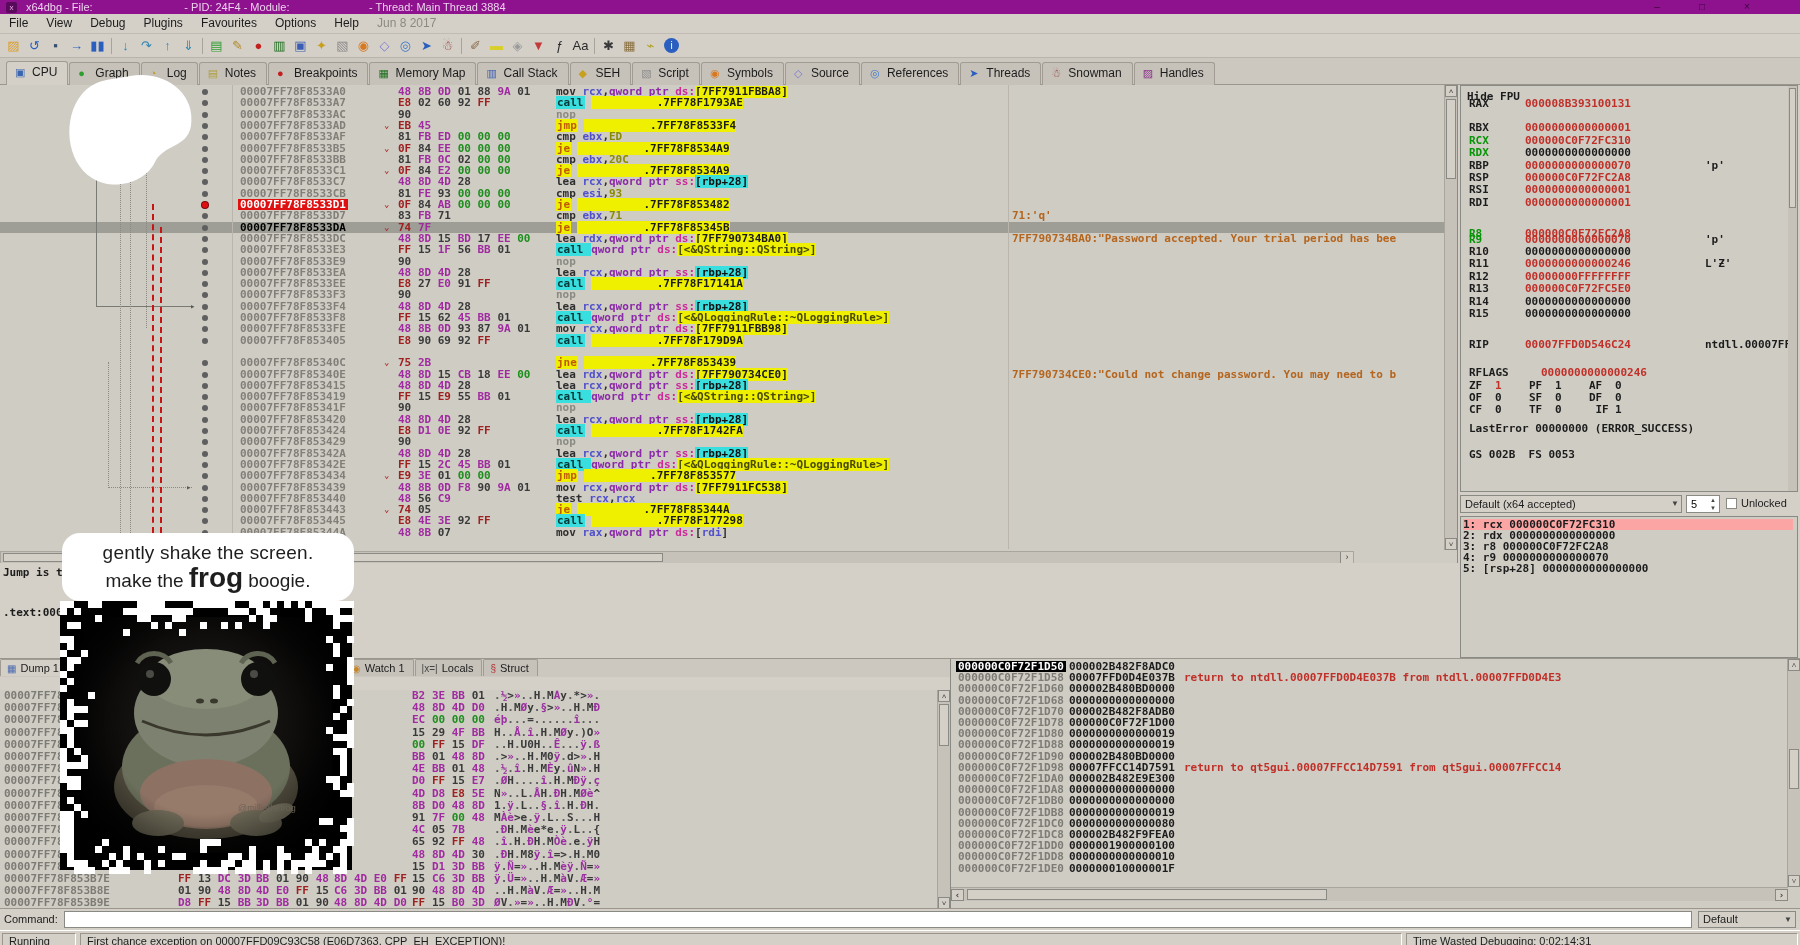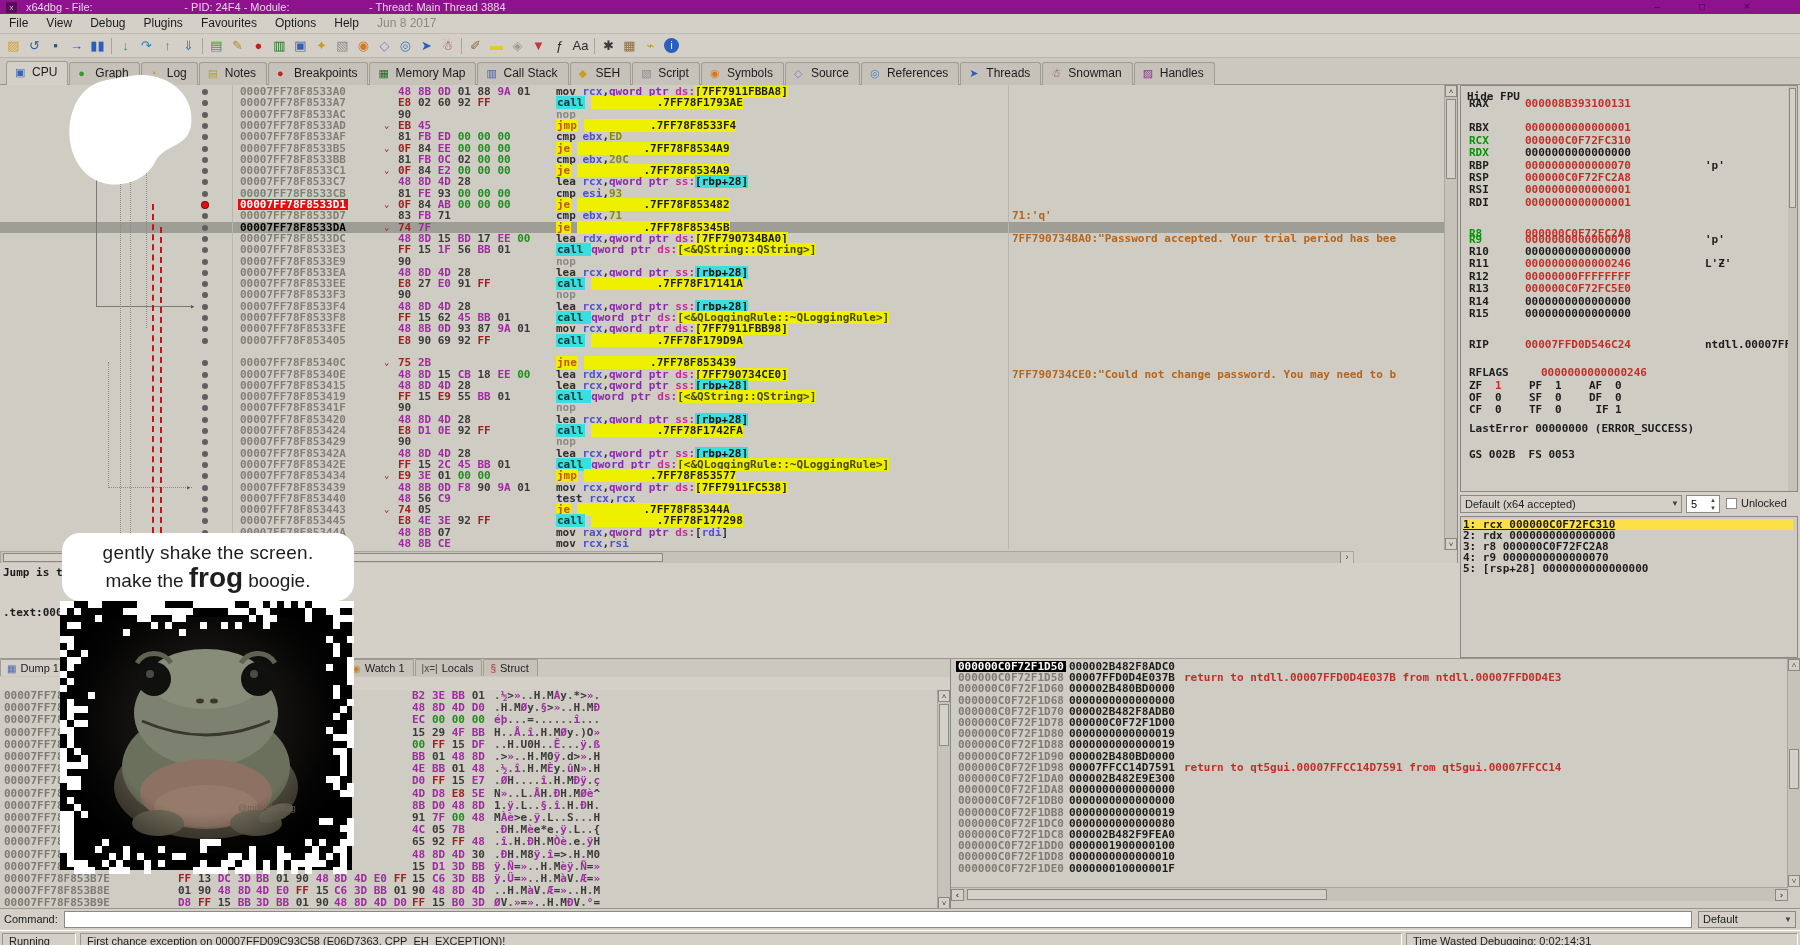--- a/index.html
+++ b/index.html
@@ -110,21 +110,21 @@
   #fastcombo .arr { position:absolute; right:2px; top:3px; font-size:8px; color:#444; }
   #argspin { position:absolute; left:226px; top:1px; width:34px; height:18px; background:#fff;
              border:1px solid #8a8a84; font-size:11px; padding:2px 4px; }
   #argspin .ud { position:absolute; right:1px; top:0; font-size:6px; line-height:8px; color:#444; text-align:center; width:10px; }
   #unlock { position:absolute; left:266px; top:3px; font-size:11px; color:#1c1c1c; }
   #unlock .cb { display:inline-block; width:11px; height:11px; background:#fff; border:1px solid #8a8a84;
                 vertical-align:-2px; margin-right:4px; }
   #argsbox { position:absolute; left:2px; top:431px; width:338px; height:142px; background:#cfccc4;
              border:1px solid #8a8a84; font:bold 11px "DejaVu Sans Mono", monospace; color:#1c1c1c; }
   .argrow { position:absolute; left:2px; width:330px; height:11px; line-height:11px; white-space:pre; }
-  .argrow.hl { background:#fde047;text-decoration:underline; }
+  .argrow.hl { background:#fca5a5; }
 
   
   #bottom { position:absolute; left:0; top:658px; width:1800px; height:250px; background:#d4d0c8;
             border-top:1px solid #9a968e; }
   #dumptabs { position:absolute; left:0; top:0; width:950px; height:18px; background:#ccc8c0; }
   .dtab { display:inline-block; height:17px; padding:2px 8px 0 6px; font-size:11px; color:#1c1c1c;
           background:#c6c2ba; border:1px solid #a09c94; border-bottom:none; border-radius:2px 2px 0 0;
           margin-right:1px; vertical-align:top; white-space:nowrap; }
   .dtab.active { background:#d4d0c8; }
   .dtab .tico { display:inline-block; margin-right:4px; font-size:10px; }
@@ -248,21 +248,20 @@
         <div class="drow" style="top: 339px;"><span class="dr-bullet"></span><span class="dr-addr">00007FF78F853424</span><span class="dr-bytes"><span class="b-r">E8</span> <span class="b-m">D1</span> <span class="b-m">0E</span> <span class="b-d">92</span> <span class="b-r">FF</span></span><span class="dr-asm"><span class="t-call">call</span><span class="t-yel" style="margin-left: 6px;">&nbsp;&nbsp;&nbsp;&nbsp;&nbsp;&nbsp;&nbsp;&nbsp;&nbsp;&nbsp;</span><span class="t-yel">.7FF78F1742FA</span></span></div>
         <div class="drow" style="top: 350.3px;"><span class="dr-bullet"></span><span class="dr-addr">00007FF78F853429</span><span class="dr-bytes"><span class="b-d">90</span></span><span class="dr-asm"><span class="t-nop">nop</span></span></div>
         <div class="drow" style="top: 361.6px;"><span class="dr-bullet"></span><span class="dr-addr">00007FF78F85342A</span><span class="dr-bytes"><span class="b-m">48</span> <span class="b-m">8D</span> <span class="b-m">4D</span> <span class="b-d">28</span></span><span class="dr-asm"><span class="t-mn">lea </span><span class="t-reg">rcx</span><span class="t-tx">,</span><span class="t-kw">qword ptr </span><span class="t-seg">ss:</span><span class="t-cy">[rbp+28]</span></span></div>
         <div class="drow" style="top: 372.9px;"><span class="dr-bullet"></span><span class="dr-addr">00007FF78F85342E</span><span class="dr-bytes"><span class="b-r">FF</span> <span class="b-d">15</span> <span class="b-m">2C</span> <span class="b-m">45</span> <span class="b-m">BB</span> <span class="b-d">01</span></span><span class="dr-asm"><span class="t-call">call </span><span class="t-kw">qword ptr </span><span class="t-seg">ds:</span><span class="t-amp">[&lt;&amp;QLoggingRule::~QLoggingRule&gt;]</span></span></div>
         <div class="drow" style="top: 384.2px;"><span class="dr-bullet"></span><span class="dr-addr">00007FF78F853434</span><span class="dr-jmark">⌄</span><span class="dr-bytes"><span class="b-r">E9</span> <span class="b-m">3E</span> <span class="b-d">01</span> <span class="b-g">00</span> <span class="b-g">00</span></span><span class="dr-asm"><span class="t-jcc">jmp</span><span class="t-yel" style="margin-left: 6px;">&nbsp;&nbsp;&nbsp;&nbsp;&nbsp;&nbsp;&nbsp;&nbsp;&nbsp;&nbsp;</span><span class="t-yel">.7FF78F853577</span></span></div>
         <div class="drow" style="top: 395.5px;"><span class="dr-bullet"></span><span class="dr-addr">00007FF78F853439</span><span class="dr-bytes"><span class="b-m">48</span> <span class="b-m">8B</span> <span class="b-m">0D</span> <span class="b-m">F8</span> <span class="b-d">90</span> <span class="b-m">9A</span> <span class="b-d">01</span></span><span class="dr-asm"><span class="t-mn">mov </span><span class="t-reg">rcx</span><span class="t-tx">,</span><span class="t-kw">qword ptr </span><span class="t-seg">ds:</span><span class="t-yel">[7FF7911FC538]</span></span></div>
         <div class="drow" style="top: 406.8px;"><span class="dr-bullet"></span><span class="dr-addr">00007FF78F853440</span><span class="dr-bytes"><span class="b-m">48</span> <span class="b-d">56</span> <span class="b-m">C9</span></span><span class="dr-asm"><span class="t-mn">test </span><span class="t-reg">rcx</span><span class="t-tx">,</span><span class="t-reg">rcx</span></span></div>
         <div class="drow" style="top: 418.1px;"><span class="dr-bullet"></span><span class="dr-addr">00007FF78F853443</span><span class="dr-jmark">⌄</span><span class="dr-bytes"><span class="b-r">74</span> <span class="b-d">05</span></span><span class="dr-asm"><span class="t-jcc">je</span><span class="t-yel" style="margin-left: 6px;">&nbsp;&nbsp;&nbsp;&nbsp;&nbsp;&nbsp;&nbsp;&nbsp;&nbsp;&nbsp;</span><span class="t-yel">.7FF78F85344A</span></span></div>
         <div class="drow" style="top: 429.4px;"><span class="dr-bullet"></span><span class="dr-addr">00007FF78F853445</span><span class="dr-bytes"><span class="b-r">E8</span> <span class="b-m">4E</span> <span class="b-m">3E</span> <span class="b-d">92</span> <span class="b-r">FF</span></span><span class="dr-asm"><span class="t-call">call</span><span class="t-yel" style="margin-left: 6px;">&nbsp;&nbsp;&nbsp;&nbsp;&nbsp;&nbsp;&nbsp;&nbsp;&nbsp;&nbsp;</span><span class="t-yel">.7FF78F177298</span></span></div>
         <div class="drow" style="top: 440.7px;"><span class="dr-bullet"></span><span class="dr-addr">00007FF78F85344A</span><span class="dr-bytes"><span class="b-m">48</span> <span class="b-m">8B</span> <span class="b-d">07</span></span><span class="dr-asm"><span class="t-mn">mov </span><span class="t-reg">rax</span><span class="t-tx">,</span><span class="t-kw">qword ptr </span><span class="t-seg">ds:</span><span class="t-tx">[</span><span class="t-reg">rdi</span><span class="t-tx">]</span></span></div>
-        <div class="drow" style="top: 452px;"><span class="dr-bullet"></span><span class="dr-addr">00007FF78F85344D</span><span class="dr-bytes"><span class="b-m">48</span> <span class="b-m">8B</span> <span class="b-m">CE</span></span><span class="dr-asm"><span class="t-mn">mov </span><span class="t-reg">rcx</span><span class="t-tx">,</span><span class="t-reg">rsi</span></span></div>
       </div>
     <div class="vline" style="left:232px;"></div>
     <div class="vline" style="left:1008px;"></div>
     <div id="jumplines">
         <div class="jl-solid" style="left: 96px; top: 39.9px; width: 0px; height: 180.8px;"></div>
         <div class="jl-solid-h" style="left: 96px; top: 220.7px; width: 96px; height: 0px;"></div>
         <div class="jl-dot" style="left: 108px; top: 277.2px; width: 0px; height: 124.3px;"></div>
         <div class="jl-dot-h" style="left: 108px; top: 401.5px; width: 84px; height: 0px;"></div>
         <div class="jl-dot" style="left: 120px; top: 62.5px; width: 0px; height: 395.5px;"></div>
         <div class="jl-dot" style="left: 130px; top: 85.1px; width: 0px; height: 372.9px;"></div>

